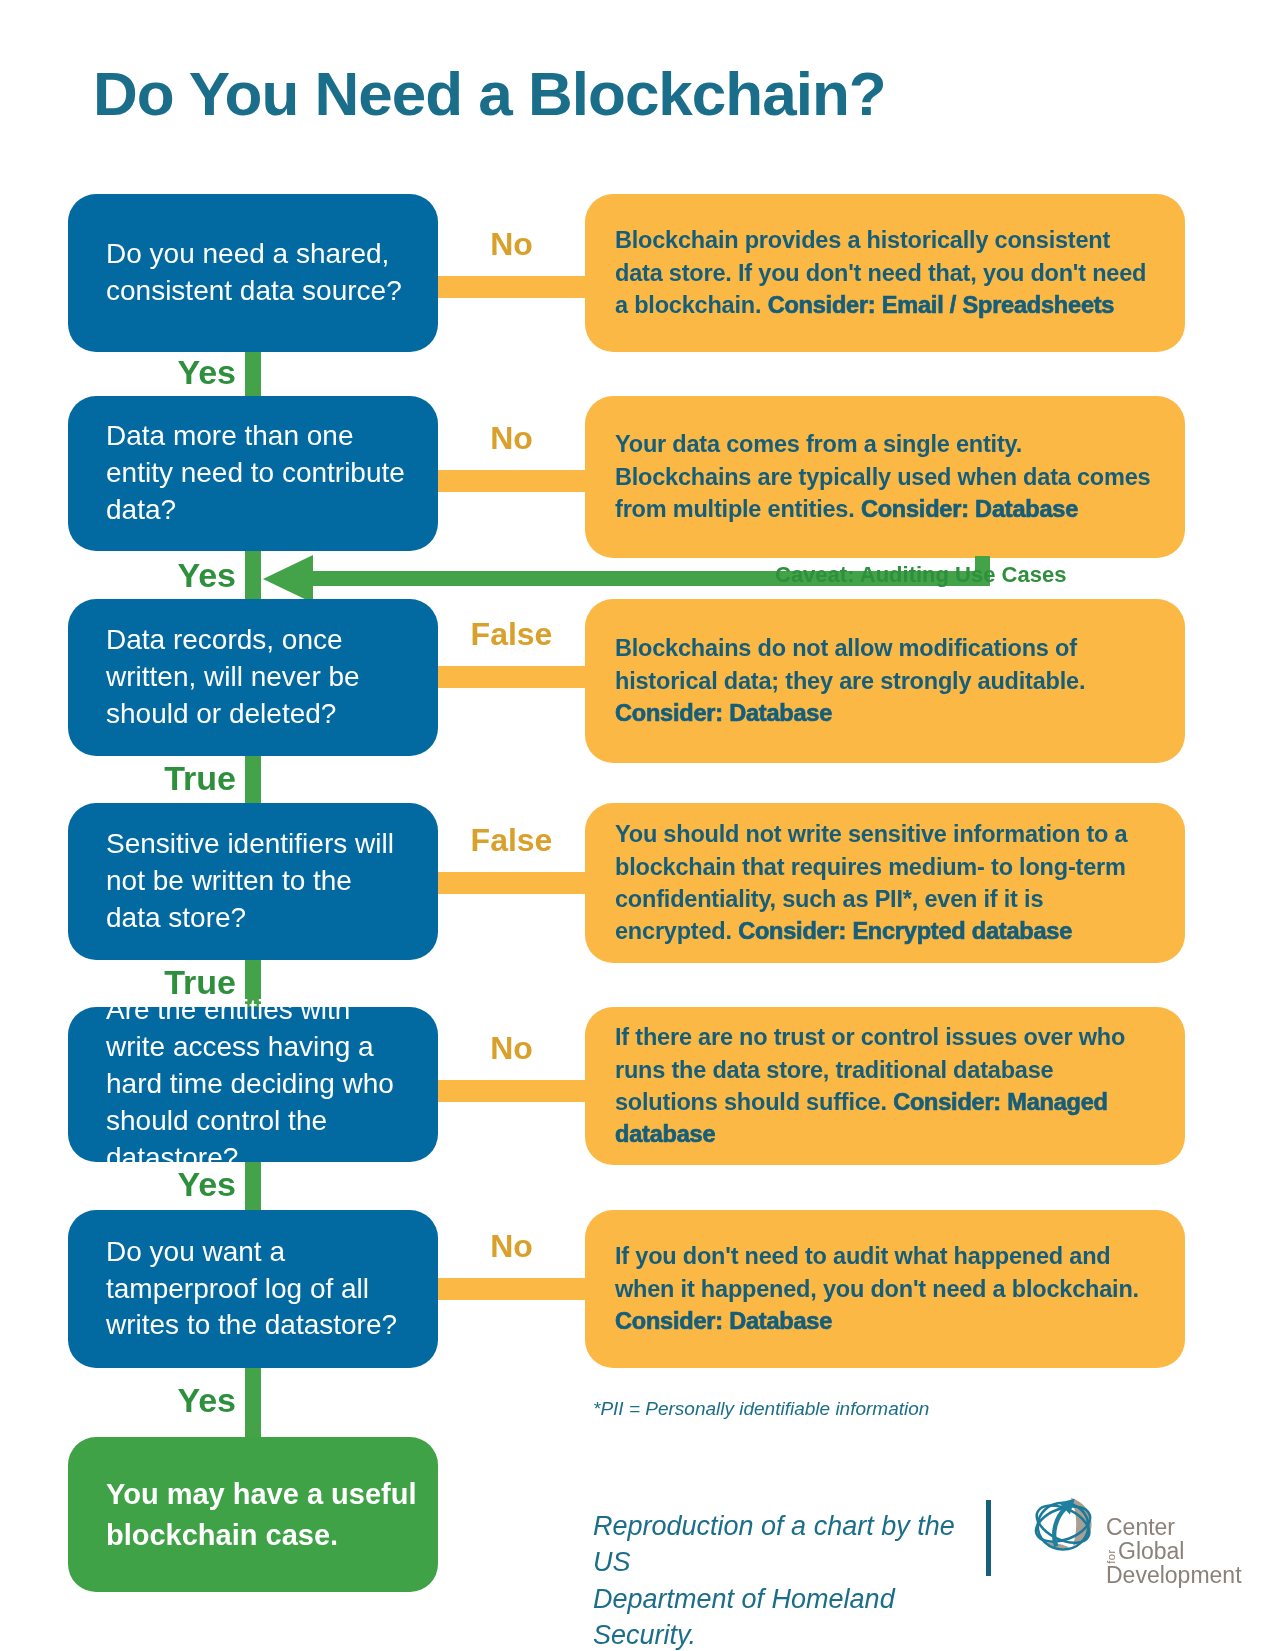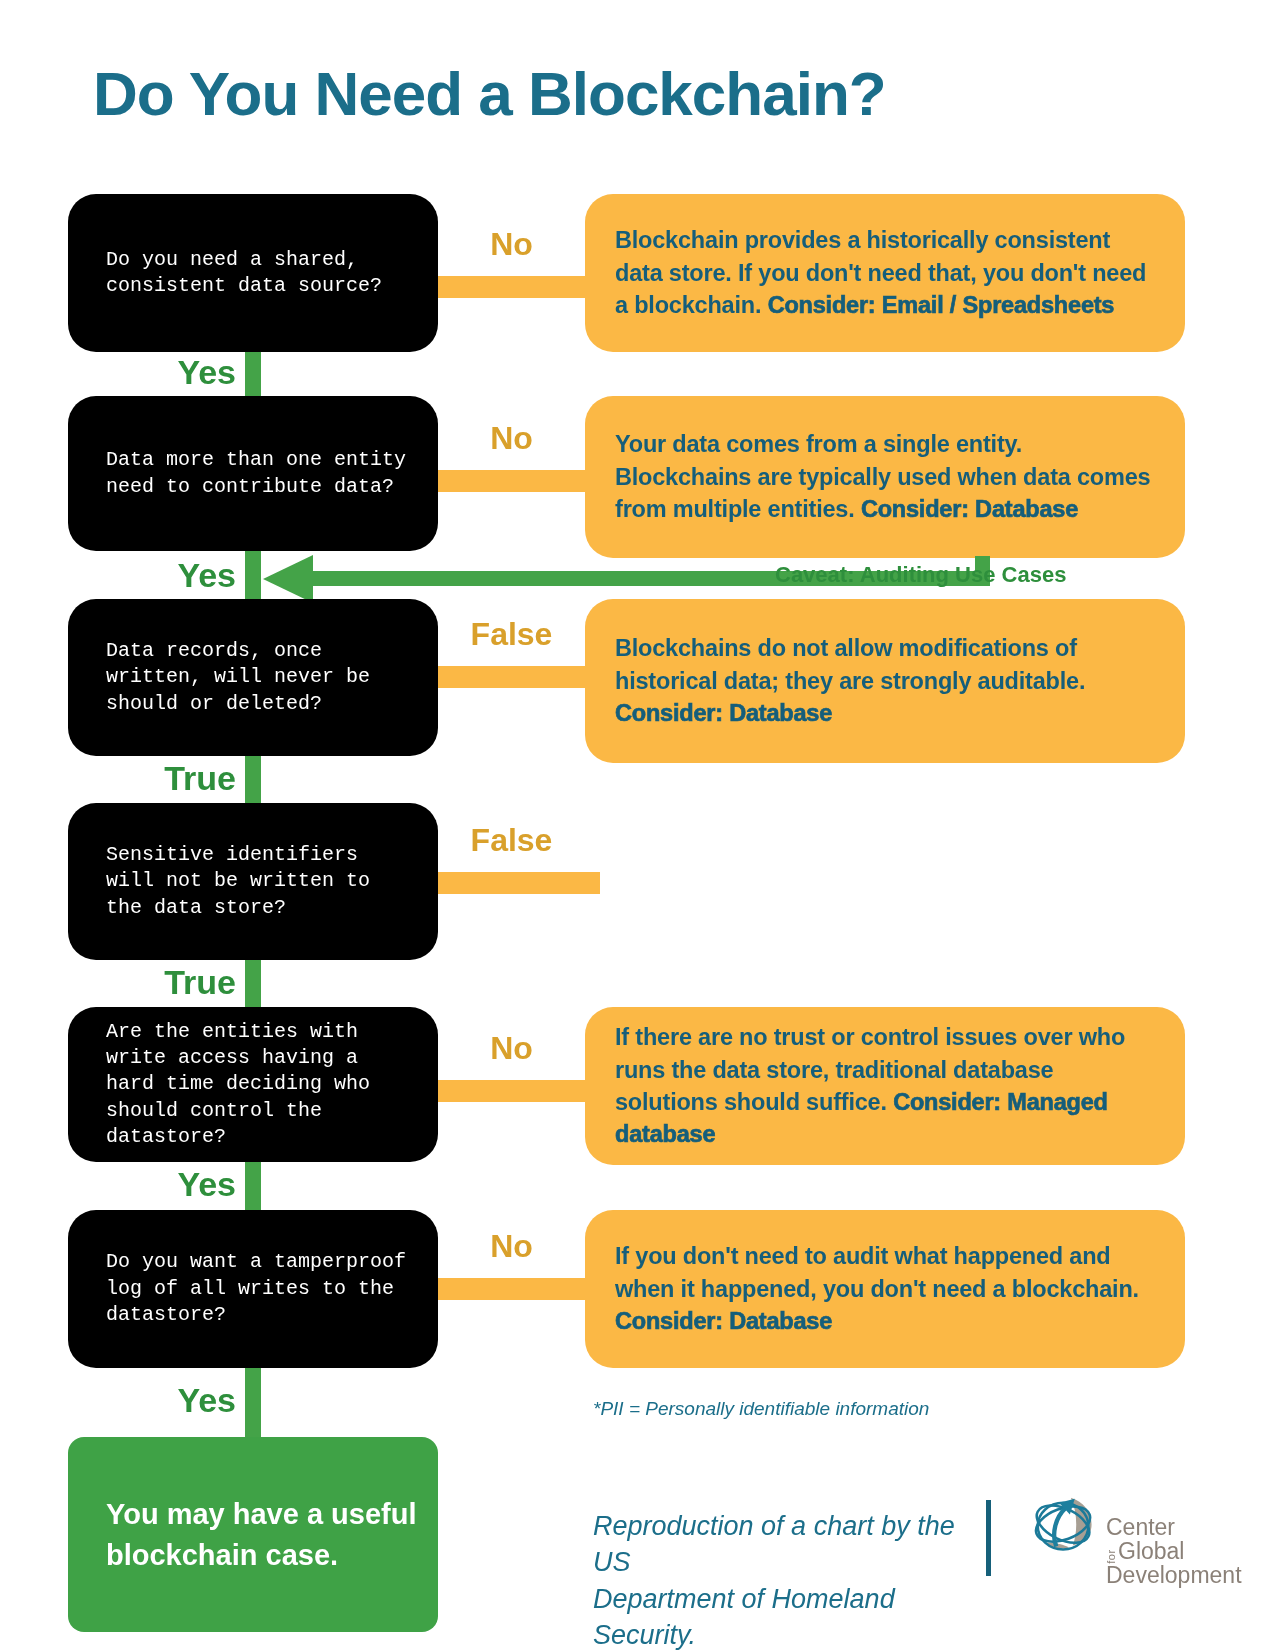--- a/index.html
+++ b/index.html
@@ -6,23 +6,23 @@
   #page{
     position:relative;width:1275px;height:1651px;background:#ffffff;overflow:hidden;
     font-family:"Liberation Sans","DejaVu Sans",sans-serif;
   }
   .title{
     position:absolute;left:93px;top:58px;width:1100px;
     font-size:62px;font-weight:800;letter-spacing:-1px;color:#1B6E8A;
   }
   
   .qbox{
-    position:absolute;left:68px;width:370px;background:#000000;border-radius:28px;
-    color:#ffffff;font-size:20px;line-height:1.32;font-weight:400;
-    display:flex;align-items:center;box-sizing:border-box;padding:6px 30px 6px 38px;font-family:Liberation Mono, monospace;
+    position:absolute;left:68px;width:370px;background:#0369a1;border-radius:28px;
+    color:#ffffff;font-size:28px;line-height:1.32;font-weight:400;
+    display:flex;align-items:center;box-sizing:border-box;padding:6px 30px 6px 38px;
   }
   .q1{top:194px;height:158px}
   .q2{top:396px;height:155px}
   .q3{top:599px;height:157px}
   .q4{top:803px;height:157px}
   .q5{top:1007px;height:155px}
   .q6{top:1210px;height:158px}
   
   .abox{
     position:absolute;left:585px;width:600px;background:#FBB845;border-radius:28px;
@@ -65,21 +65,21 @@
   .caveat-head{
     position:absolute;left:263px;top:555px;width:0;height:0;
     border-right:50px solid #44A348;border-top:24px solid transparent;border-bottom:24px solid transparent;
   }
   .caveat-text{
     position:absolute;left:775px;top:562px;width:420px;
     font-size:22px;font-weight:700;color:#2E8F3C;
   }
   
   .result{
-    position:absolute;left:68px;top:1437px;width:370px;height:195px;background:#3FA246;border-radius:16px;
+    position:absolute;left:68px;top:1437px;width:370px;height:155px;background:#3FA246;border-radius:28px;
     color:#ffffff;font-size:29px;font-weight:700;line-height:1.4;
     display:flex;align-items:center;box-sizing:border-box;padding:6px 8px 6px 38px;
   }
   
   .footnote{
     position:absolute;left:593px;top:1398px;width:520px;
     font-size:19px;font-style:italic;color:#1B6E8A;
   }
   .credit{
     position:absolute;left:593px;top:1508px;width:380px;
@@ -129,20 +129,23 @@
   <div class="blabel b3">False</div>
   <div class="abox a3">
       <div><span>Blockchains do not allow modifications of historical data; they are strongly auditable. </span><b>Consider: Database</b></div>
     </div>
   <div class="vconn v3"></div>
   <div class="vlabel l3">True</div>
 
   <div class="hbar h4"></div>
   <div class="qbox q4">Sensitive identifiers will not be written to the data store?</div>
   <div class="blabel b4">False</div>
+  <div class="abox a4">
+      <div><span>You should not write sensitive information to a blockchain that requires medium- to long-term confidentiality, such as PII*, even if it is encrypted. </span><b>Consider: Encrypted database</b></div>
+    </div>
   <div class="vconn v4"></div>
   <div class="vlabel l4">True</div>
 
   <div class="hbar h5"></div>
   <div class="qbox q5">Are the entities with write access having a hard time deciding who should control the datastore?</div>
   <div class="blabel b5">No</div>
   <div class="abox a5">
       <div><span>If there are no trust or control issues over who runs the data store, traditional database solutions should suffice. </span><b>Consider: Managed database</b></div>
     </div>
   <div class="vconn v5"></div>

